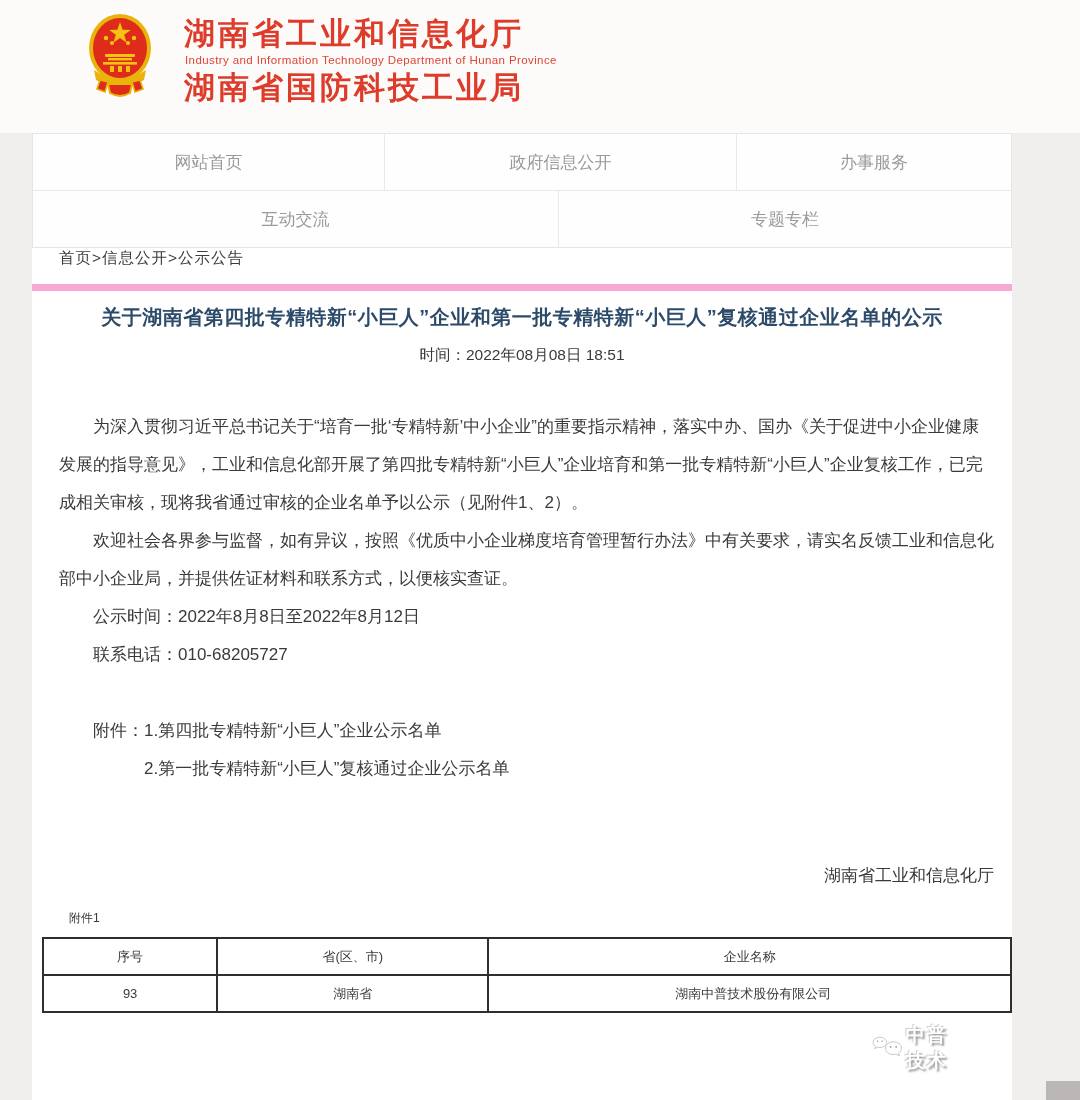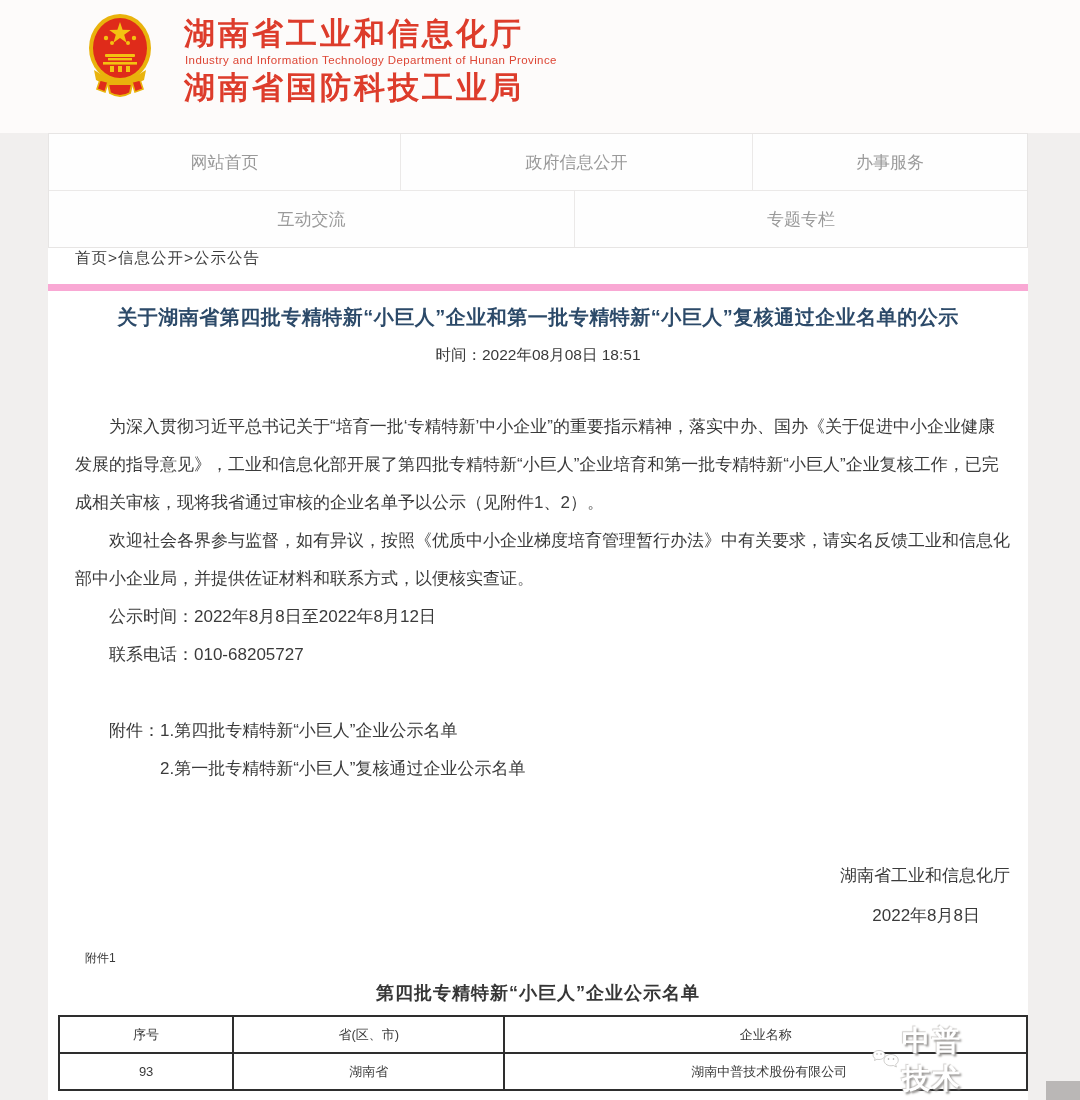--- a/index.html
+++ b/index.html
@@ -8,21 +8,21 @@
   .stage { position:relative; width:856px; height:1100px; background:#f1efee; }
 
   
   .site-header { position:absolute; top:0; left:0; width:1080px; height:133px; background:#fdfbfa; }
   .emblem { position:absolute; left:88px; top:12px; width:64px; height:94px; }
   .org-block { position:absolute; left:184px; top:16px; }
   .org-cn { font-size:31px; font-weight:bold; color:#dd3c2b; letter-spacing:3px; line-height:36px; }
   .org-en { font-size:11.5px; color:#dd4534; letter-spacing:0.4px; line-height:15px; margin:1px 0 2px 1px; }
 
   
-  .card { position:absolute; left:48px; top:133px; width:980px; height:967px; background:#ffffff; }
+  .card { position:absolute; left:32px; top:133px; width:980px; height:967px; background:#ffffff; }
 
   
   .nav { width:980px; border:1px solid #e7e5e4; border-bottom:none; background:#fefefe; }
   .nav-row { display:grid; height:57px; }
   .nav-row1 { grid-template-columns:36% 36% 28%; border-bottom:1px solid #ebe9e8; }
   .nav-row2 { grid-template-columns:53.8% 46.2%; border-bottom:1px solid #e7e5e4; }
   .nav-item { display:flex; align-items:center; justify-content:center;
     font-size:17px; color:#9a9a9a; border-right:1px solid #ebe9e8; cursor:pointer; }
   .nav-item:last-child { border-right:none; }
 
@@ -57,21 +57,21 @@
   .annex-table th, .annex-table td { border:2px solid #2e2e2e; height:37px;
     font-weight:normal; text-align:center; }
   .annex-table th { border-bottom:2px solid #2e2e2e; }
   .col-no { width:18%; } .col-prov { width:28%; } .col-name { width:54%; }
   .cell-left { text-align:left; padding-left:7px; }
 
   
   .watermark { position:absolute; left:872px; top:1022px; display:flex;
     align-items:center; z-index:5; pointer-events:none; }
   .wm-icon { width:60px; height:46px; }
-  .wm-text { font-size:28px; font-weight:bold; color:#ffffff; letter-spacing:2px;
+  .wm-text { font-size:19px; font-weight:bold; color:#ffffff; letter-spacing:2px;
     text-shadow:2px 2px 2px #9c9a98, -1px -1px 1px #cfcdcb; }
 
   .corner-block { position:absolute; left:1046px; top:1081px; width:34px; height:19px;
     background:#bab7b6; }
 </style>
 </head>
 <body>
 
 <div class="stage">
 
@@ -127,25 +127,23 @@
       <p>为深入贯彻习近平总书记关于“培育一批‘专精特新’中小企业”的重要指示精神，落实中办、国办《关于促进中小企业健康发展的指导意见》，工业和信息化部开展了第四批专精特新“小巨人”企业培育和第一批专精特新“小巨人”企业复核工作，已完成相关审核，现将我省通过审核的企业名单予以公示（见附件1、2）。</p>
       <p>欢迎社会各界参与监督，如有异议，按照《优质中小企业梯度培育管理暂行办法》中有关要求，请实名反馈工业和信息化部中小企业局，并提供佐证材料和联系方式，以便核实查证。</p>
       <p>公示时间：2022年8月8日至2022年8月12日</p>
       <p>联系电话：010-68205727</p>
       <p class="p-attach">附件：1.第四批专精特新“小巨人”企业公示名单</p>
       <p class="p-attach2">2.第一批专精特新“小巨人”复核通过企业公示名单</p>
     </div>
 
     <div class="sign-block">
       <div>湖南省工业和信息化厅</div>
-      <div class="sign-date">2022年8月8日</div>
     </div>
 
     <div class="annex-label">附件1</div>
-    <div class="table-title">第四批专精特新“小巨人”企业公示名单</div>
 
     <table class="annex-table">
       <thead>
         <tr>
           <th class="col-no">序号</th>
           <th class="col-prov">省(区、市)</th>
           <th class="col-name">企业名称</th>
         </tr>
       </thead>
       <tbody>

